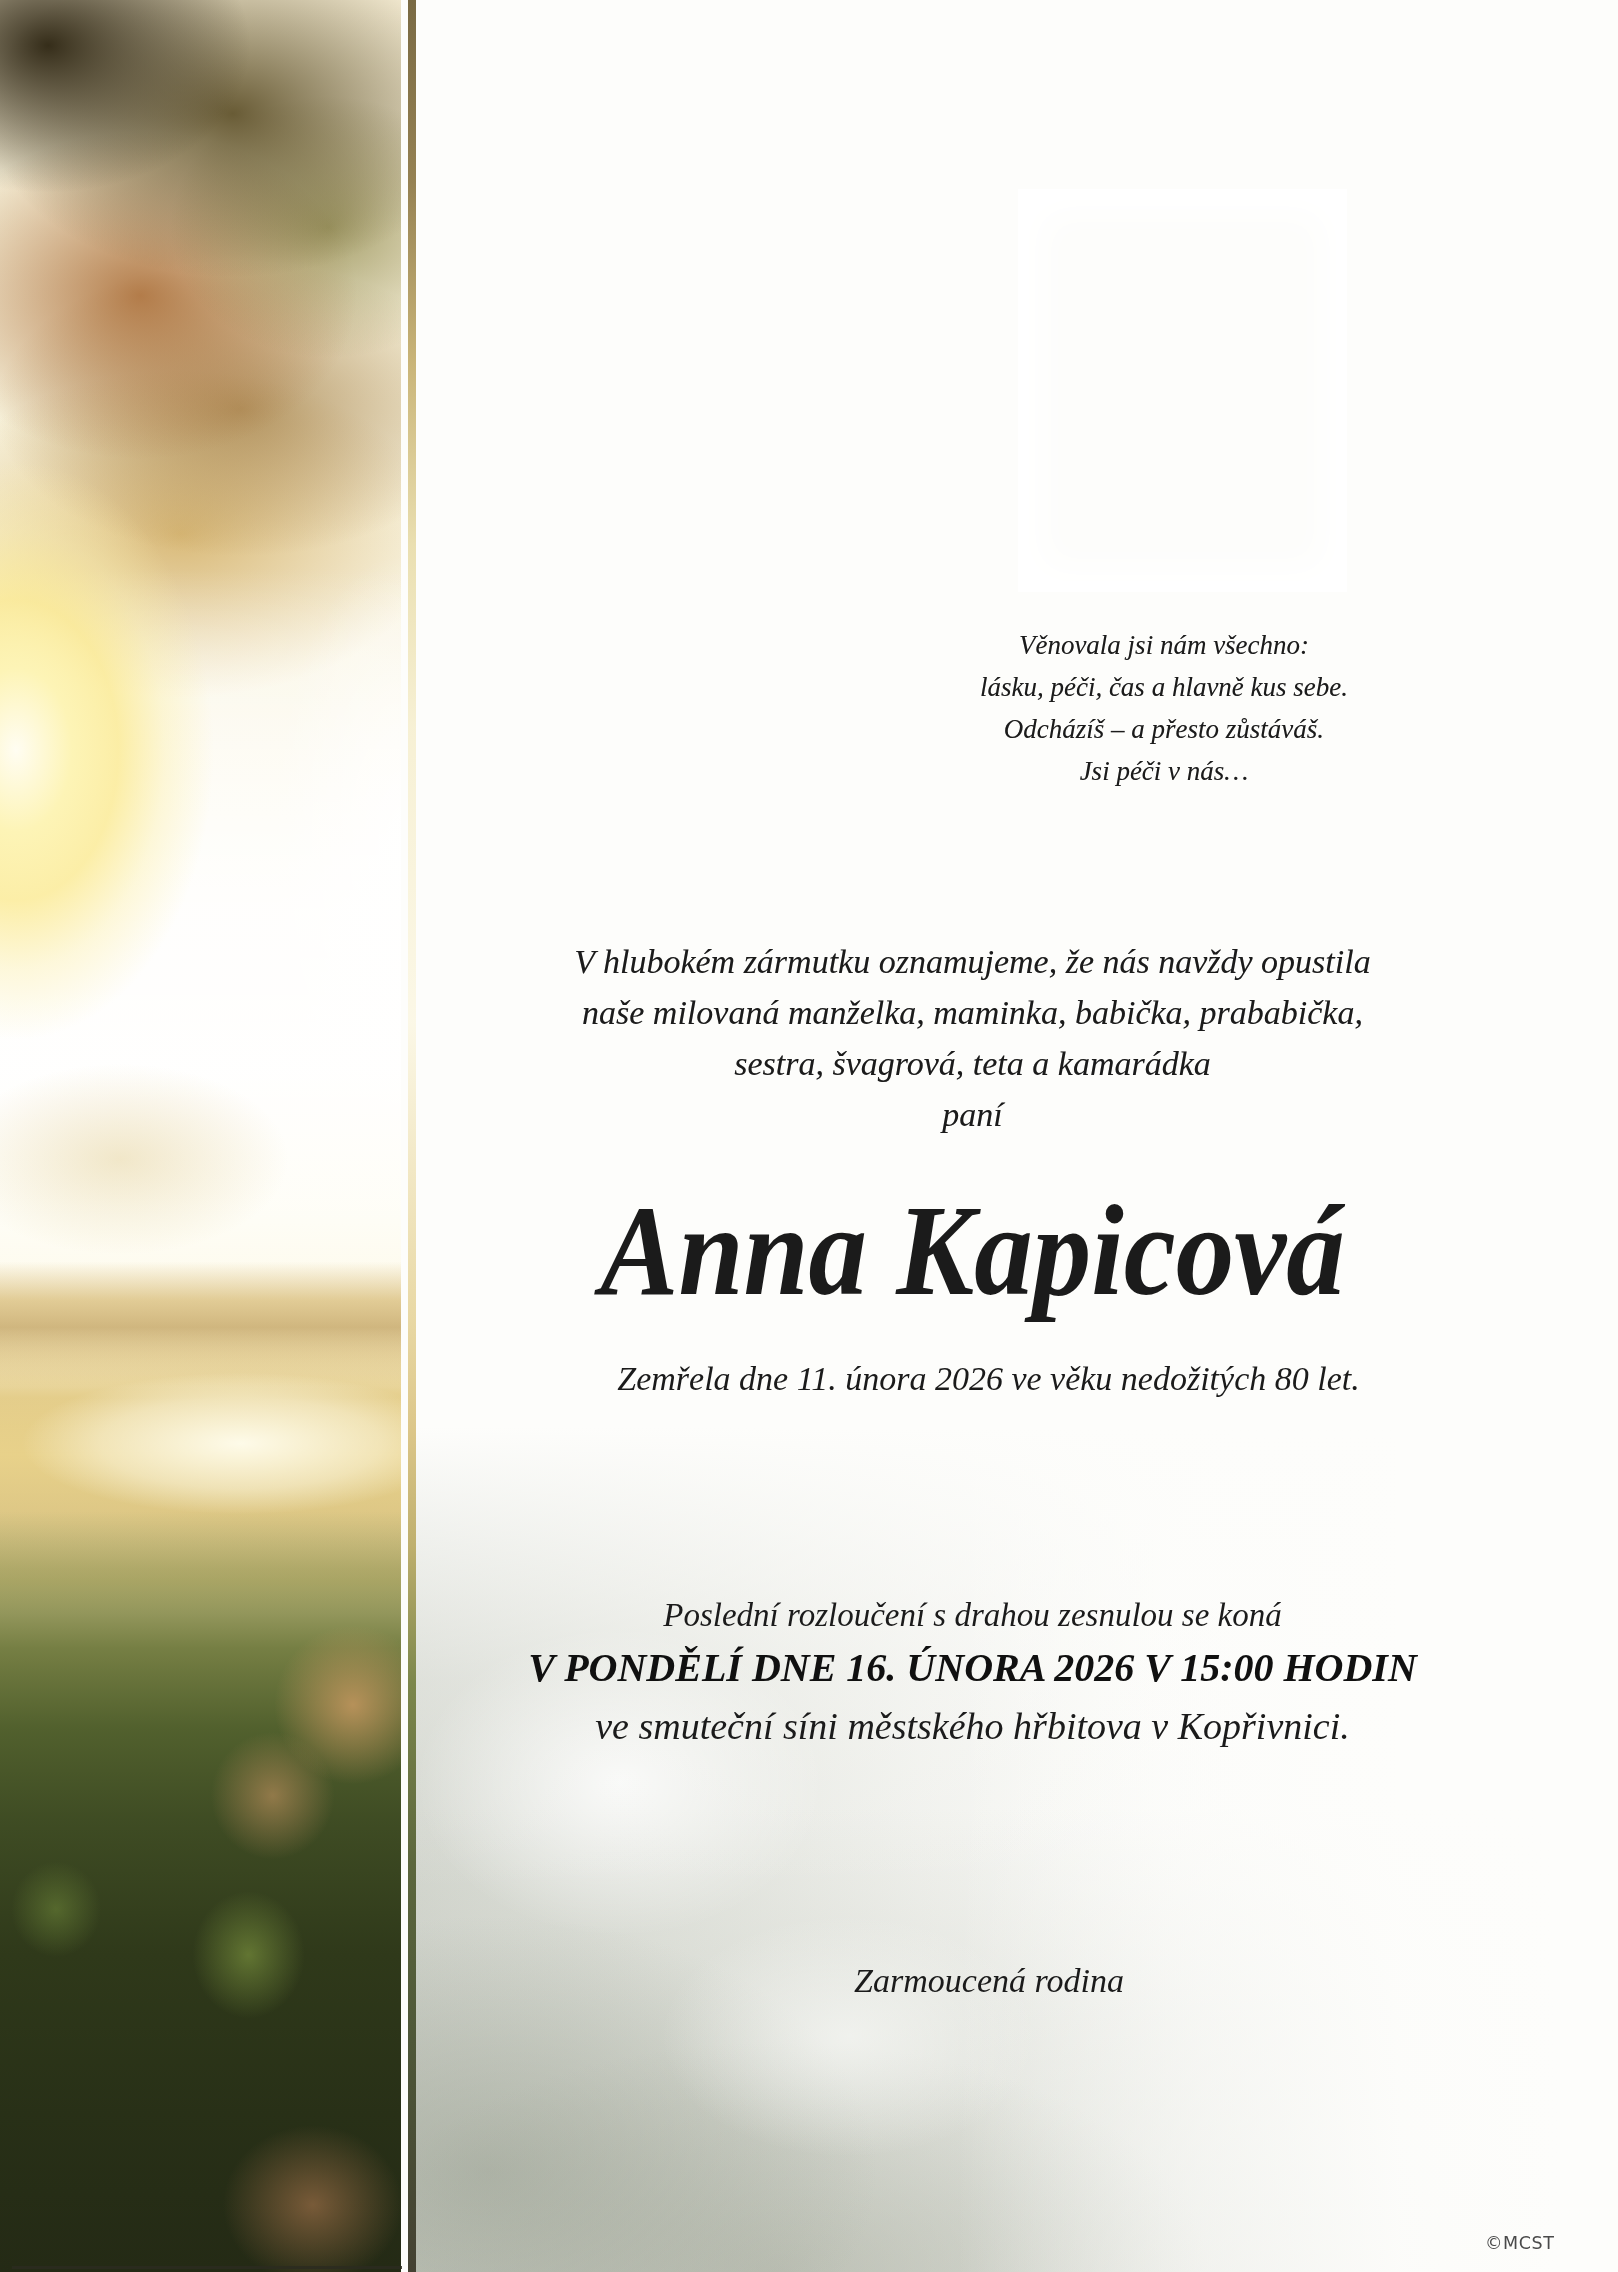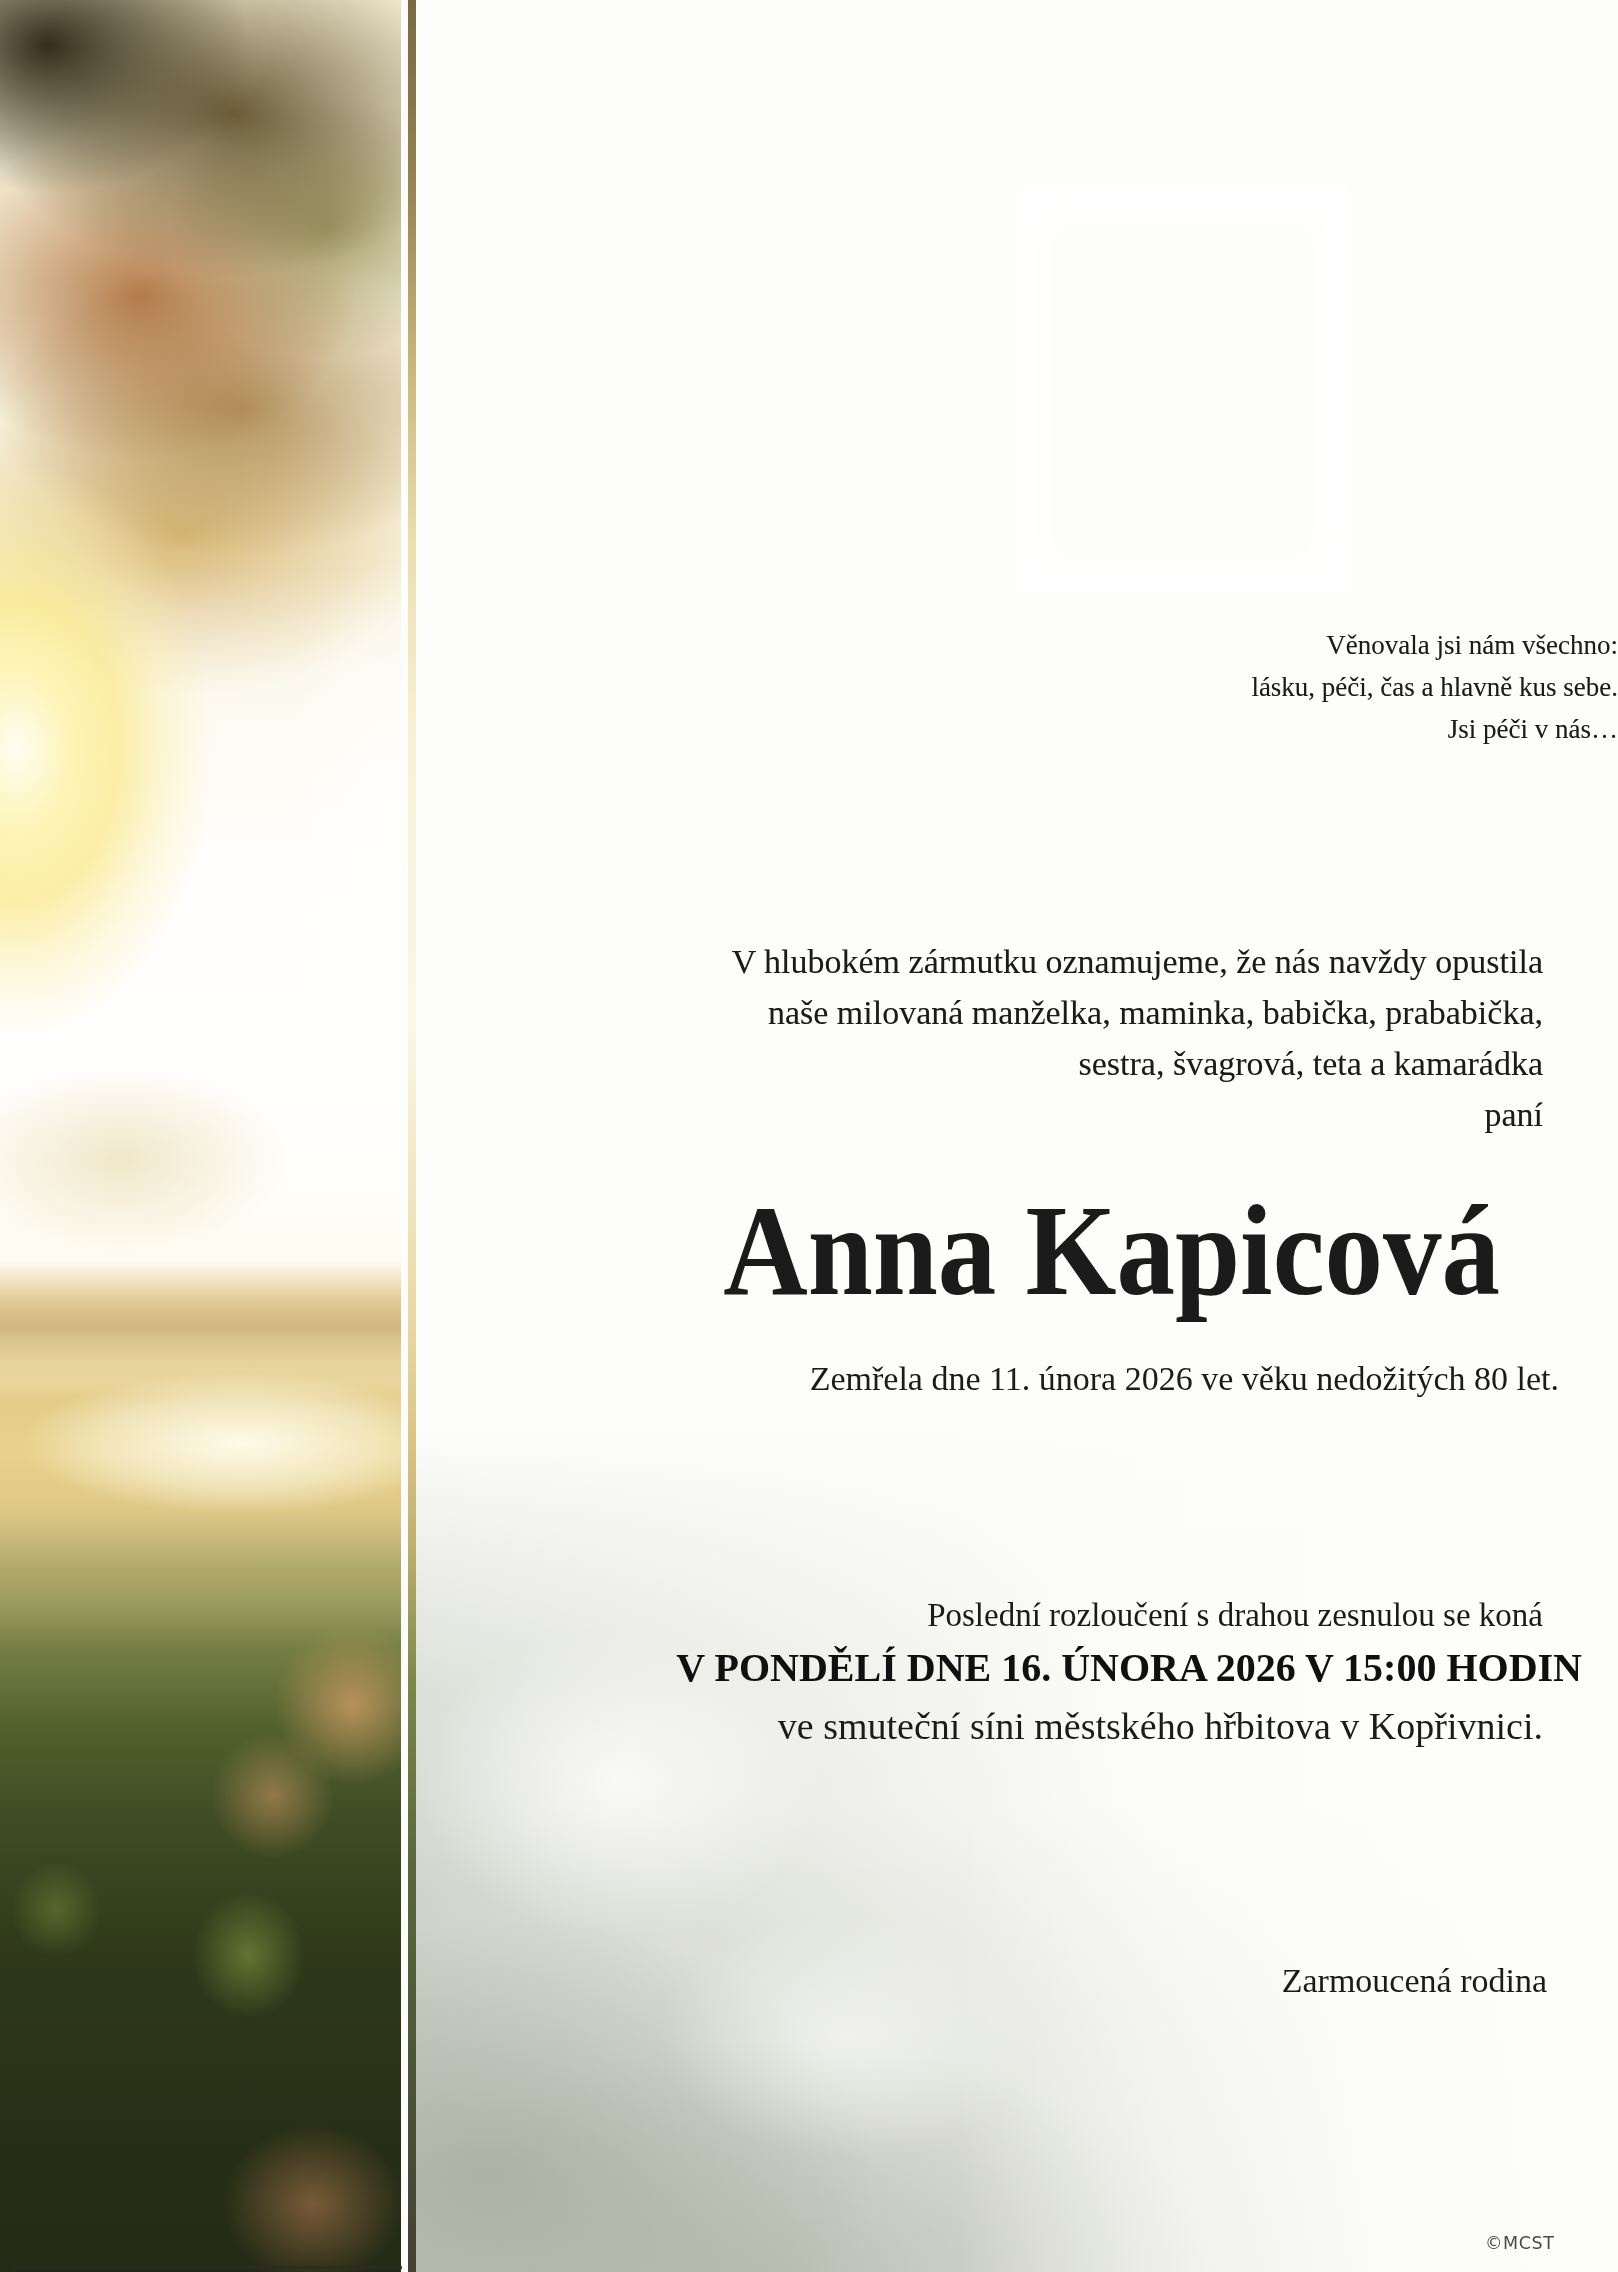--- a/index.html
+++ b/index.html
@@ -83,21 +83,21 @@
       radial-gradient(circle 5% at 85% 14%, rgba(138,188,80,0.9) 0%, rgba(138,188,80,0) 60%),
       radial-gradient(circle 6% at 89% 56%, rgba(109,162,63,0.9) 0%, rgba(109,162,63,0) 60%),
       radial-gradient(circle 5% at 9% 58%, rgba(127,179,74,0.9) 0%, rgba(127,179,74,0) 60%),
       linear-gradient(155deg, #4c7c33 0%, #39632a 30%, #2e5522 55%, #417031 80%, #55883c 100%);
   }
   .portrait-vignette{
     position:absolute;inset:0;
     box-shadow:inset 0 0 36px 25px #ffffff, inset 0 0 11.7px 7.8px rgba(255,255,255,0.75);
   }
   
-  .txt{position:absolute;text-align:right;white-space:nowrap;}
+  .txt{position:absolute;text-align:center;font-style:italic;white-space:nowrap;}
   .verse{left:710px;width:908px;top:624px;font-size:27px;line-height:42px;
          text-shadow:0 0 0.6px rgba(20,20,20,0.3);}
   .announce{left:402px;width:1141px;top:936px;font-size:34px;line-height:51px;
          text-shadow:0 0 0.6px rgba(20,20,20,0.3);}
   .name{left:402px;width:1141px;top:1182px;font-size:130px;line-height:136px;
         font-weight:bold;}
   .name span{display:inline-block;transform:scaleX(0.9);transform-origin:center;}
   .death{left:402px;width:1141px;top:1356px;font-size:34px;line-height:45px;margin-left:16px;}
   .funeral-intro{left:402px;width:1141px;top:1592px;font-size:33px;line-height:47px;}
   .funeral-datetime{left:363px;width:1219px;top:1641px;font-size:40px;line-height:54px;
@@ -117,20 +117,21 @@
 <div class="bottom-edge-line"></div>
 
 <div class="portrait">
   <div class="portrait-paint"></div>
   <div class="portrait-vignette"></div>
 </div>
 
 <div class="txt verse">
   <div>Věnovala jsi nám všechno:</div>
   <div>lásku, péči, čas a hlavně kus sebe.</div>
+  <div>Odcházíš – a přesto zůstáváš.</div>
   <div>Jsi péči v nás…</div>
 </div>
 
 <div class="txt announce">
   <div>V hlubokém zármutku oznamujeme, že nás navždy opustila</div>
   <div>naše milovaná manželka, maminka, babička, prababička,</div>
   <div>sestra, švagrová, teta a kamarádka</div>
   <div>paní</div>
 </div>
 

